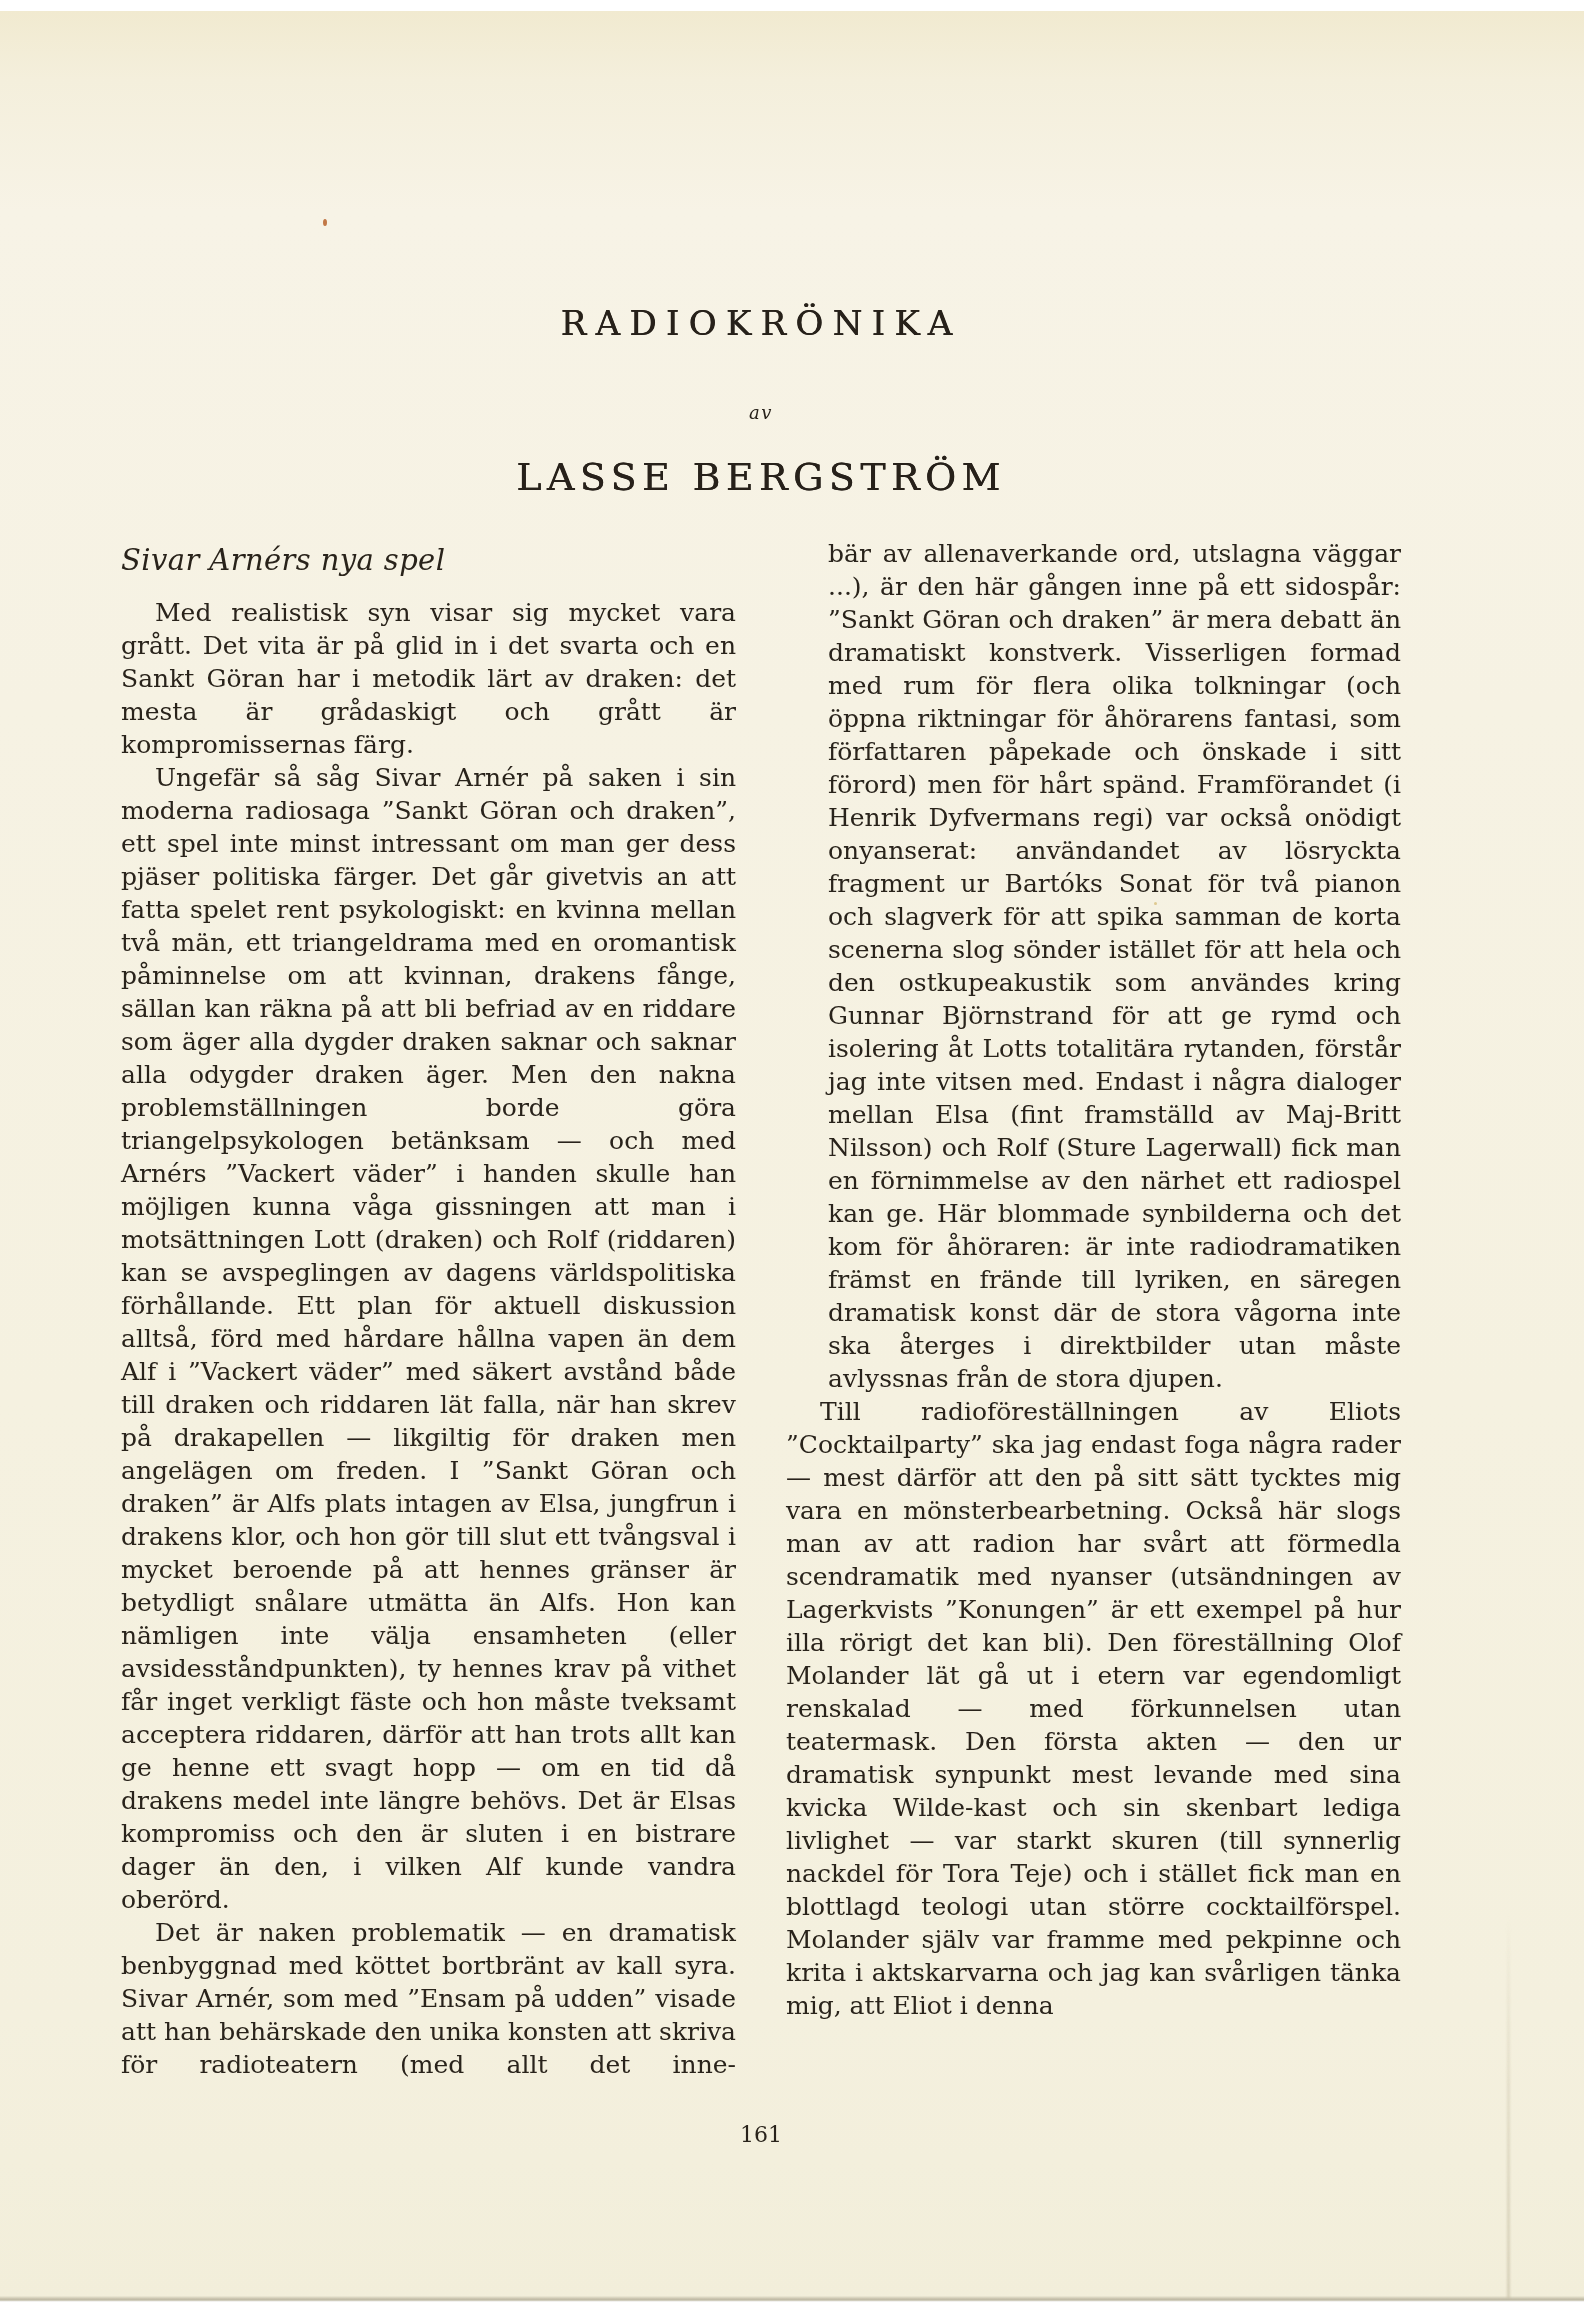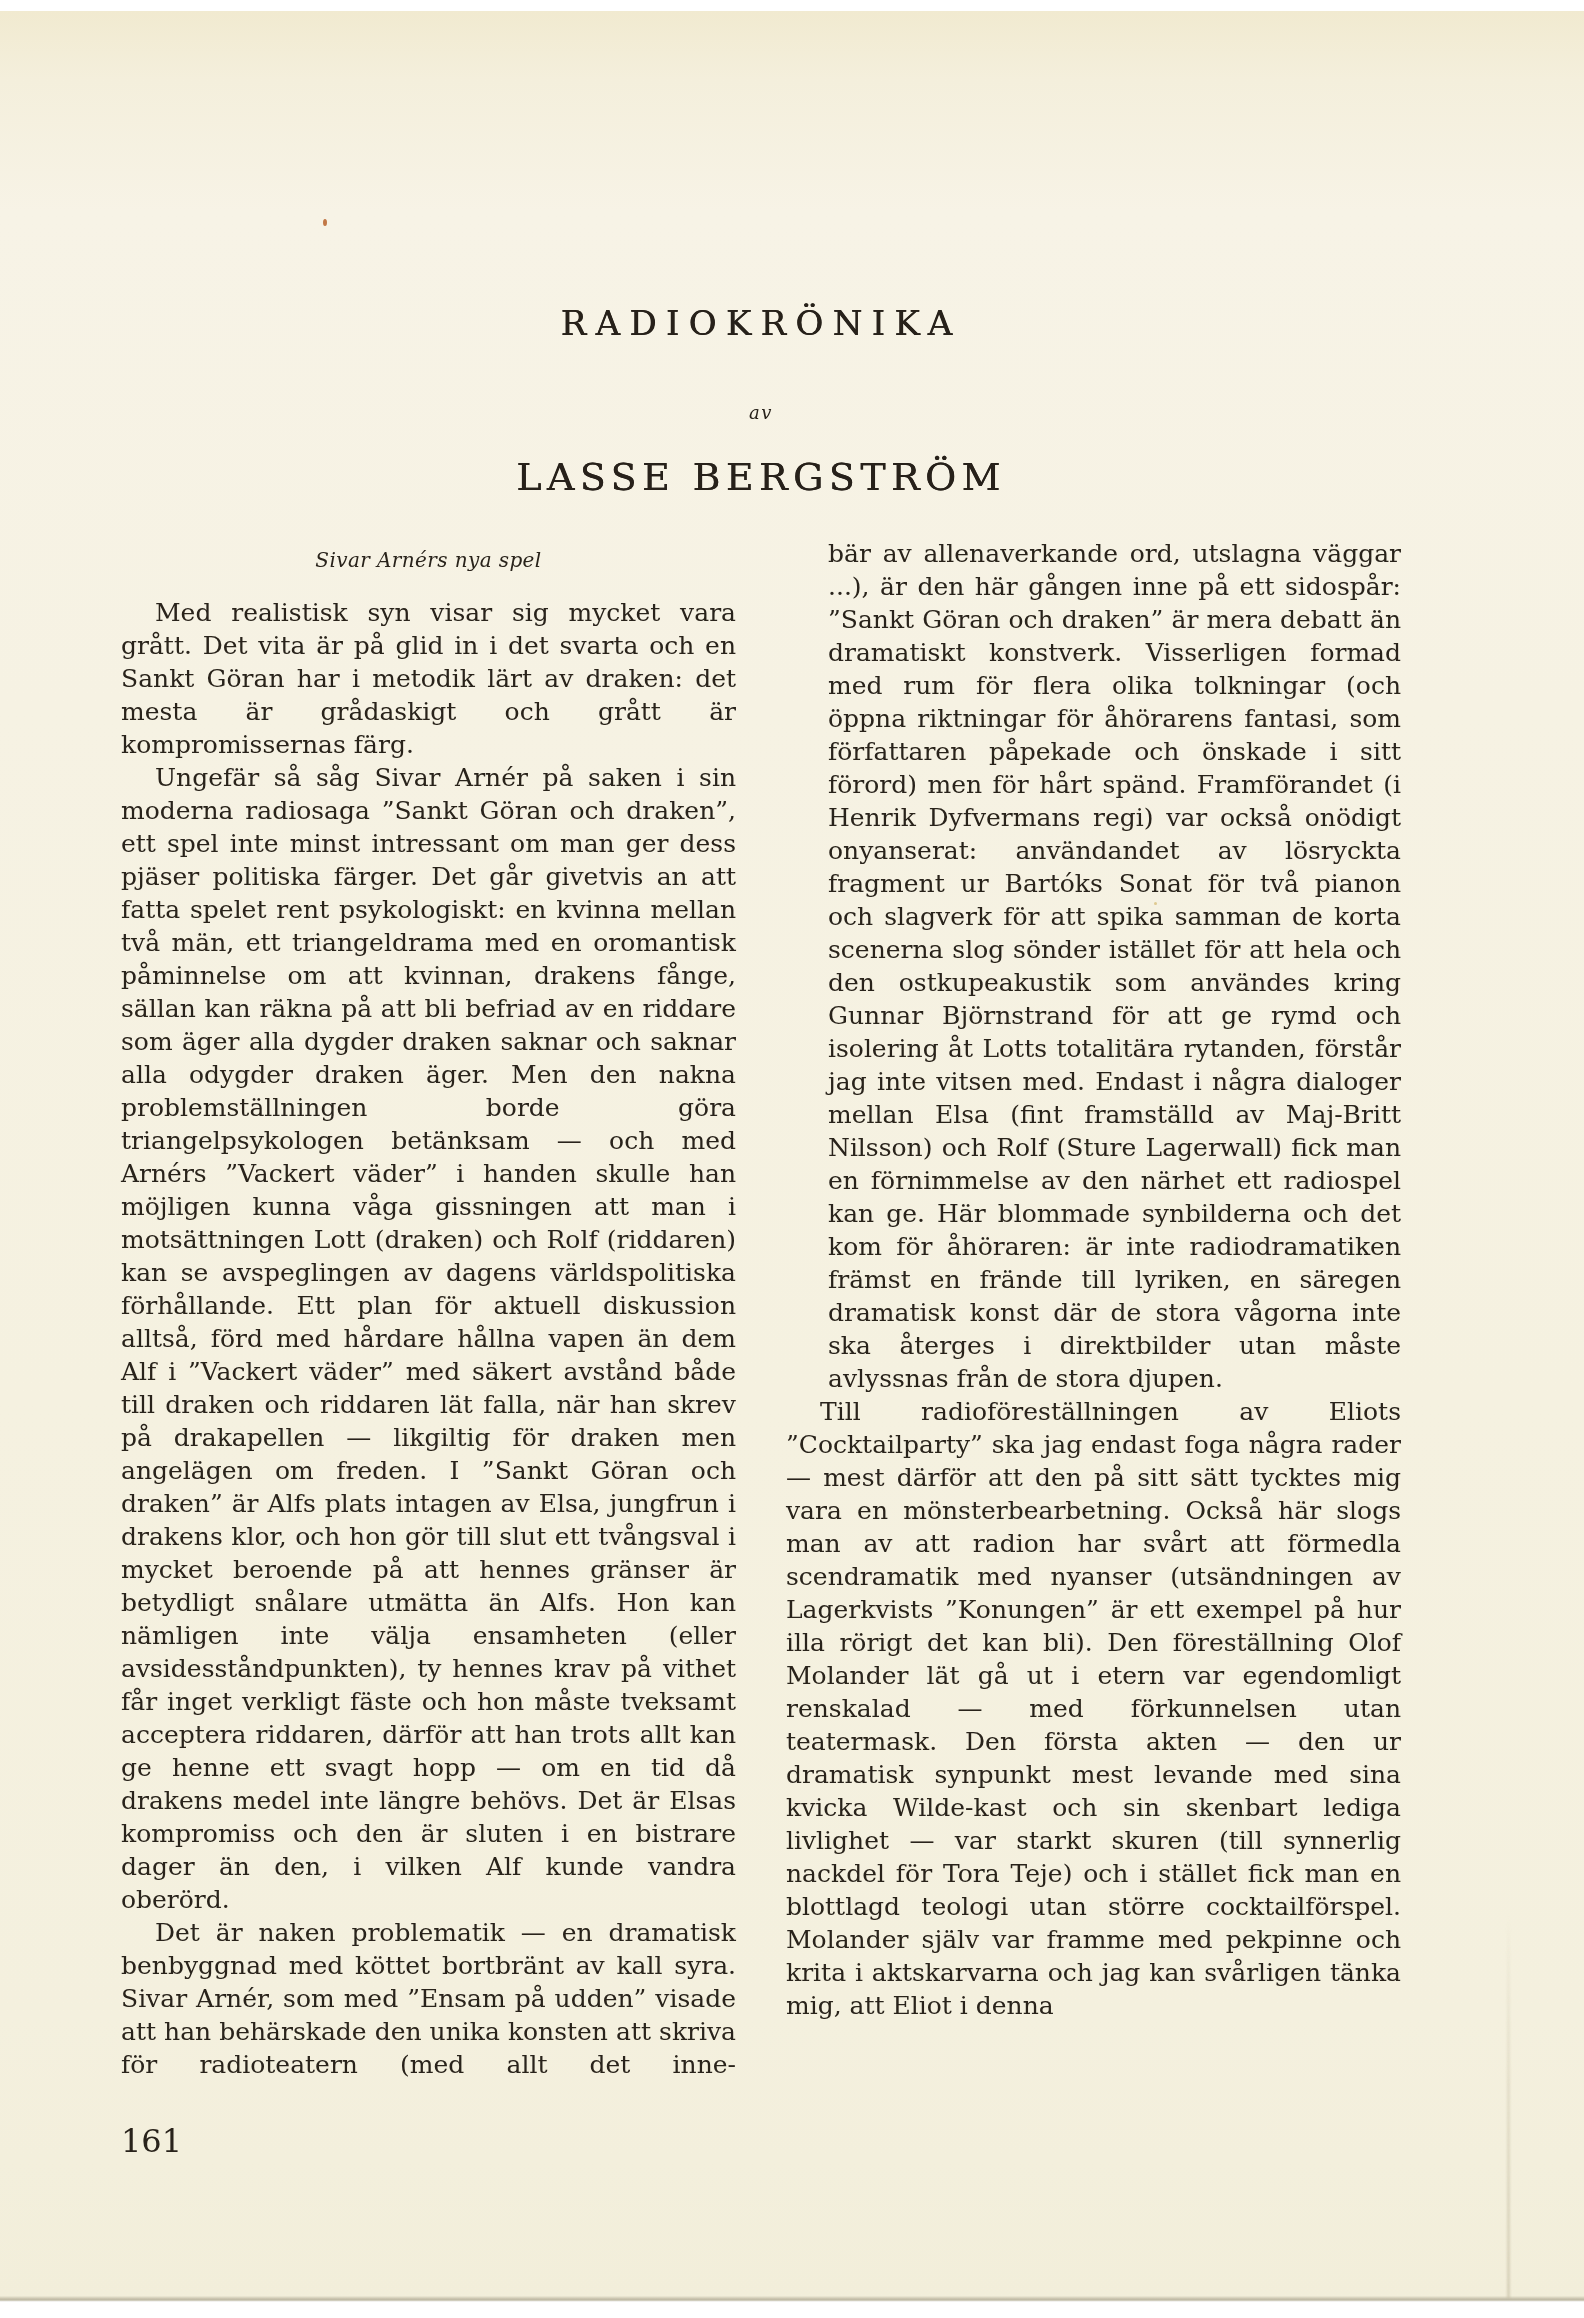--- a/index.html
+++ b/index.html
@@ -129,36 +129,36 @@
   .body-para {
     margin: 0;
     text-indent: 34px;
   }
   .body-para.no-indent { text-indent: 0; margin-left: 42px; }
   .body-para.justify-last { text-align-last: justify; }
 
   .col-heading {
     font-style: italic;
     font-weight: normal;
-    font-size: 20px;
+    font-size: 29px;
     letter-spacing: 0.4px;
     margin: 39px 0 18.5px 0;
-    text-align: center;
+    text-align: left;
     text-indent: 0;
   }
   .column .col-heading:first-child { margin-top: 0; }
 
   
   .page-number {
     position: absolute;
     left: 121px;
     top: 2122px;
     width: 1280px;
-    text-align: left;
-    font-size: 32px;
+    text-align: center;
+    font-size: 22px;
     color: #29231b;
   }
 </style>
 </head>
 <body>
 
 <div class="paper"></div>
 <div class="paper-edge-bottom"></div>
 <div class="paper-crease-right"></div>
 <div class="speck-1"></div>

